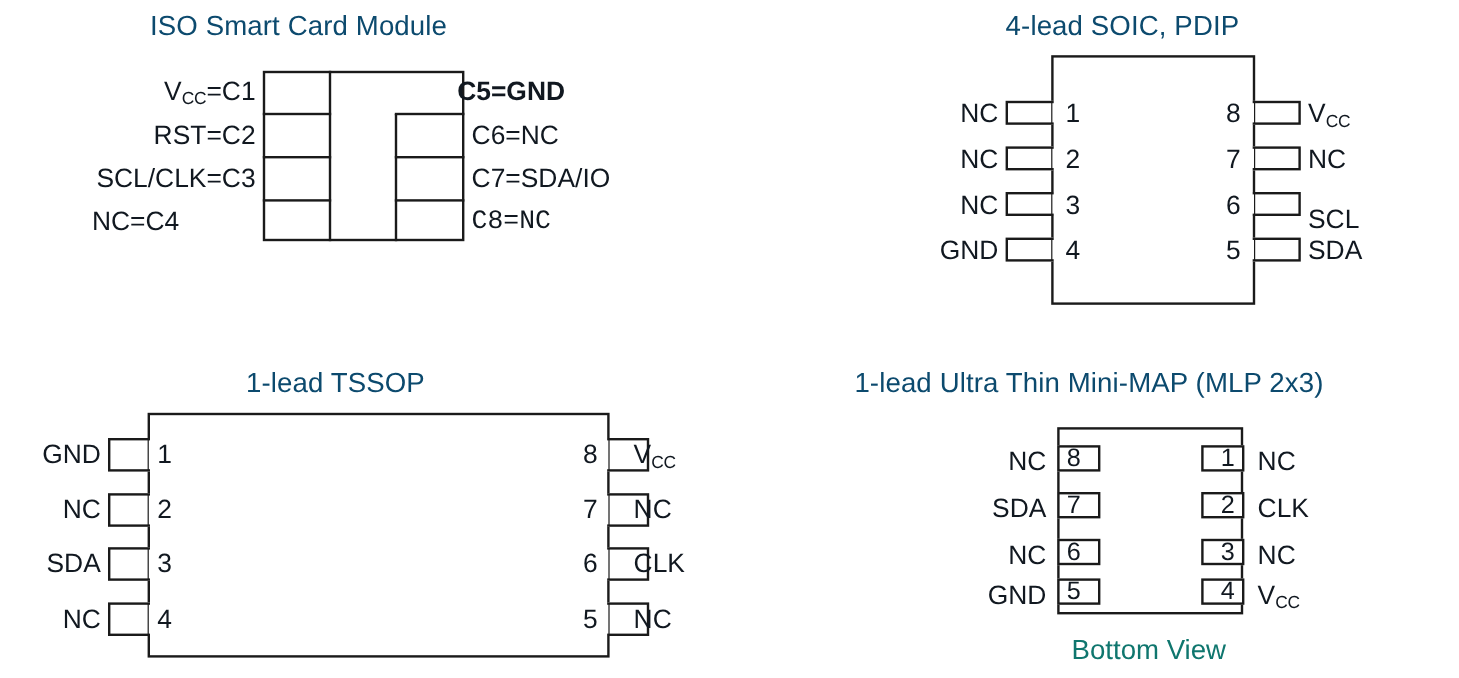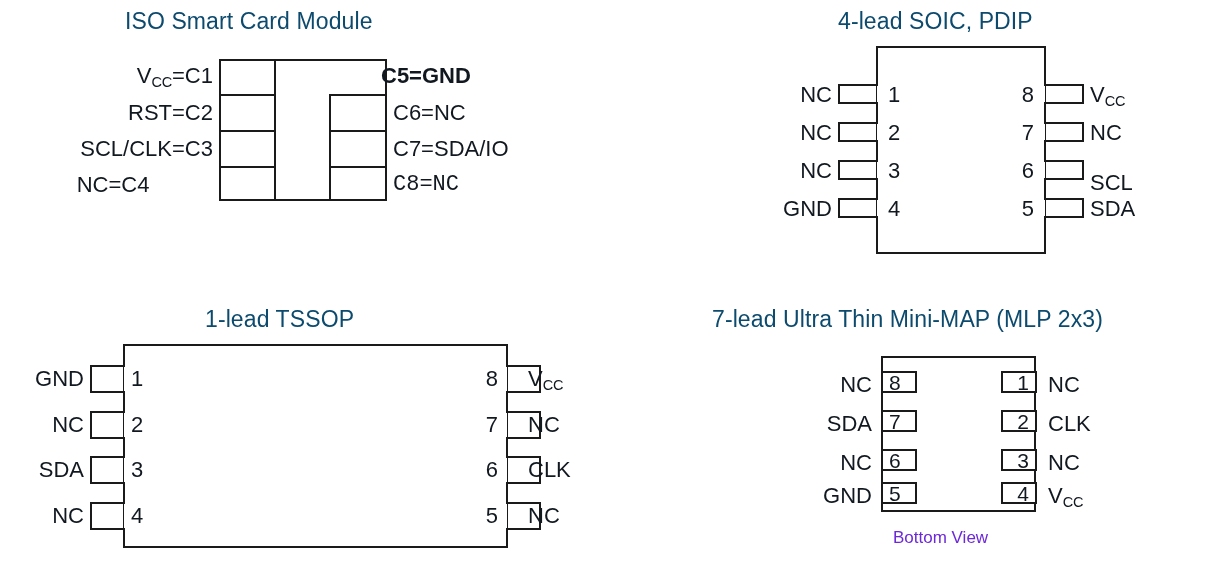--- a/index.html
+++ b/index.html
@@ -71,22 +71,22 @@
   .padnum.right span { right: 6px; }
   .sub {
     font-size: 0.66em;
     vertical-align: baseline;
     position: relative;
     top: 0.28em;
     letter-spacing: -0.2px;
   }
   .caption {
     position: absolute;
-    font-size: 17px;
-    color: #6d28d9;
+    font-size: 23px;
+    color: #0f766e;
     white-space: nowrap;
   }
 </style>
 </head>
 <body>
 
 <div class="stage">
 
   <div>
 
@@ -204,21 +204,21 @@
     <div class="lbl r" style="left:-36px; top:505px; width:120px;">NC</div>
 
     <div class="lbl" style="left:528px; top:368px;"><span>V</span><span class="sub">CC</span></div>
     <div class="lbl" style="left:528px; top:414px;">NC</div>
     <div class="lbl" style="left:528px; top:459px;">CLK</div>
     <div class="lbl" style="left:528px; top:505px;">NC</div>
   </div>
 
   <div>
 
-    <div class="pkg-title" style="left:712px; top:306px;">7-lead Ultra Thin Mini-MAP (MLP 2x3)</div>
+    <div class="pkg-title" style="left:712px; top:306px;">1-lead Ultra Thin Mini-MAP (MLP 2x3)</div>
 
     <div class="box" style="left:881px; top:356px; width:155px; height:156px;"></div>
 
     <div class="padnum left" style="left:881px; top:371px; width:36px; height:22px;">
         <span>8</span>
       </div>
     <div class="padnum left" style="left:881px; top:410px; width:36px; height:22px;">
         <span>7</span>
       </div>
     <div class="padnum left" style="left:881px; top:449px; width:36px; height:22px;">

